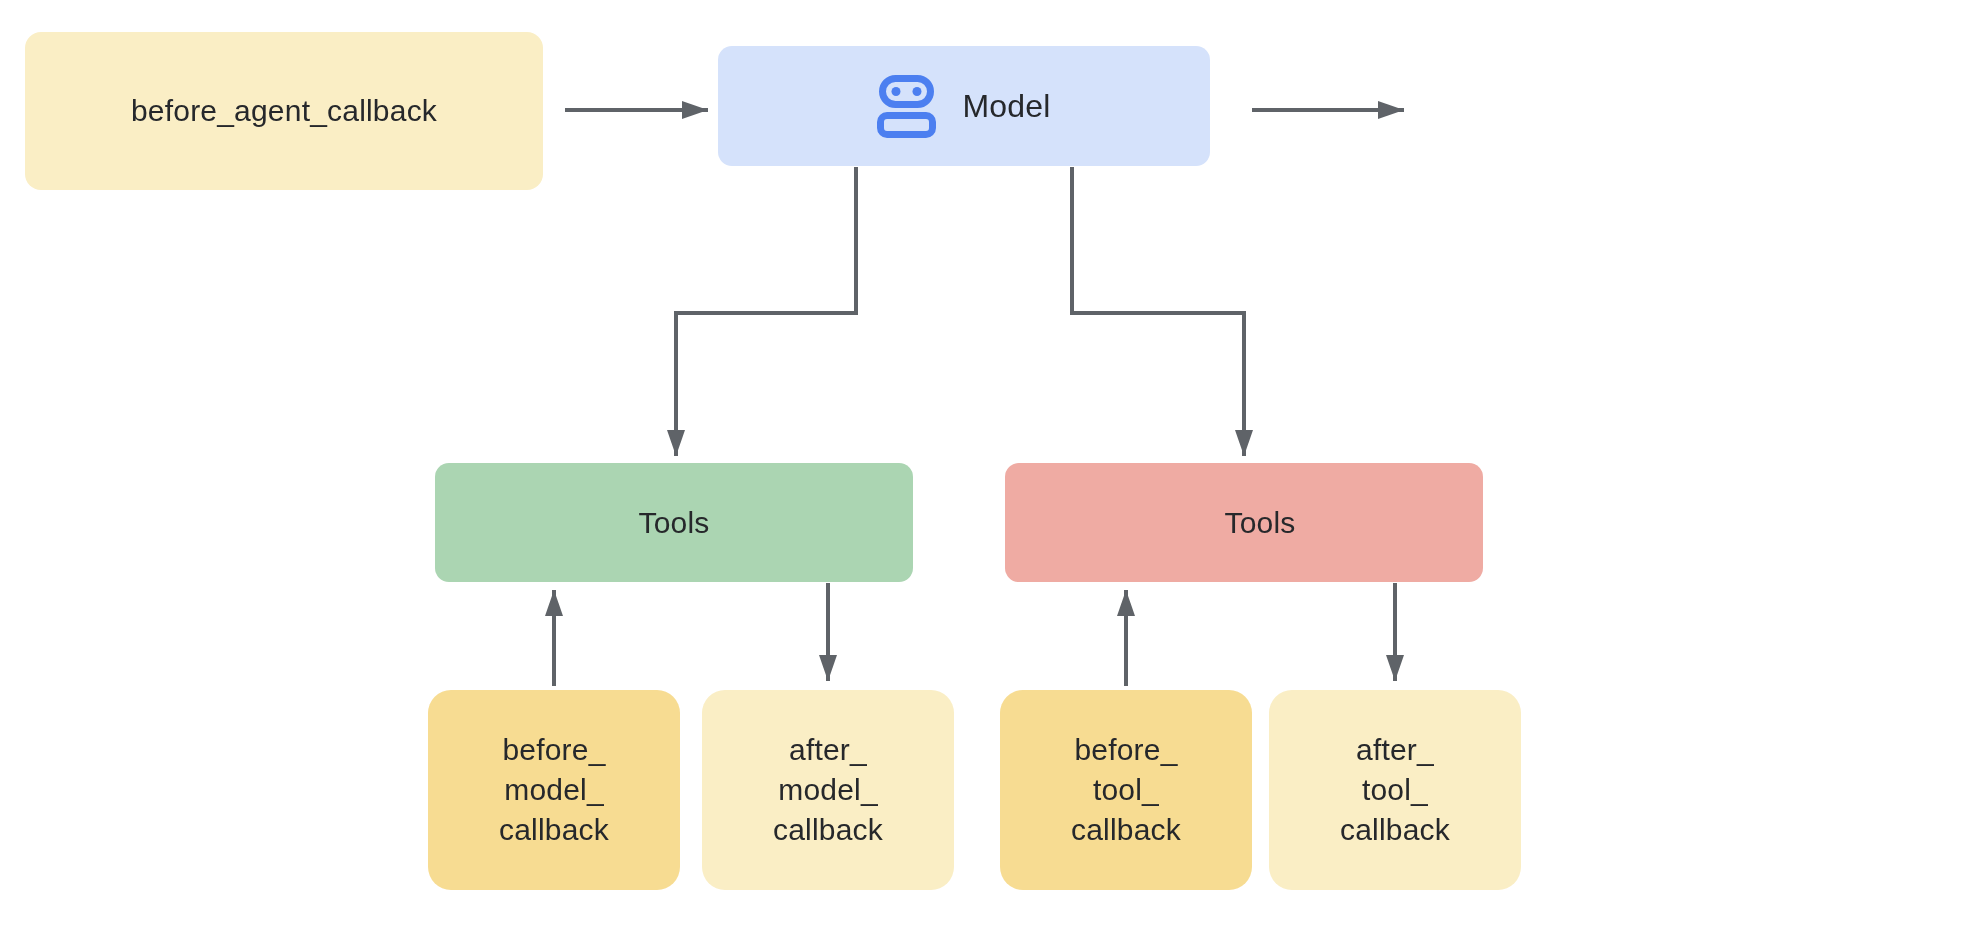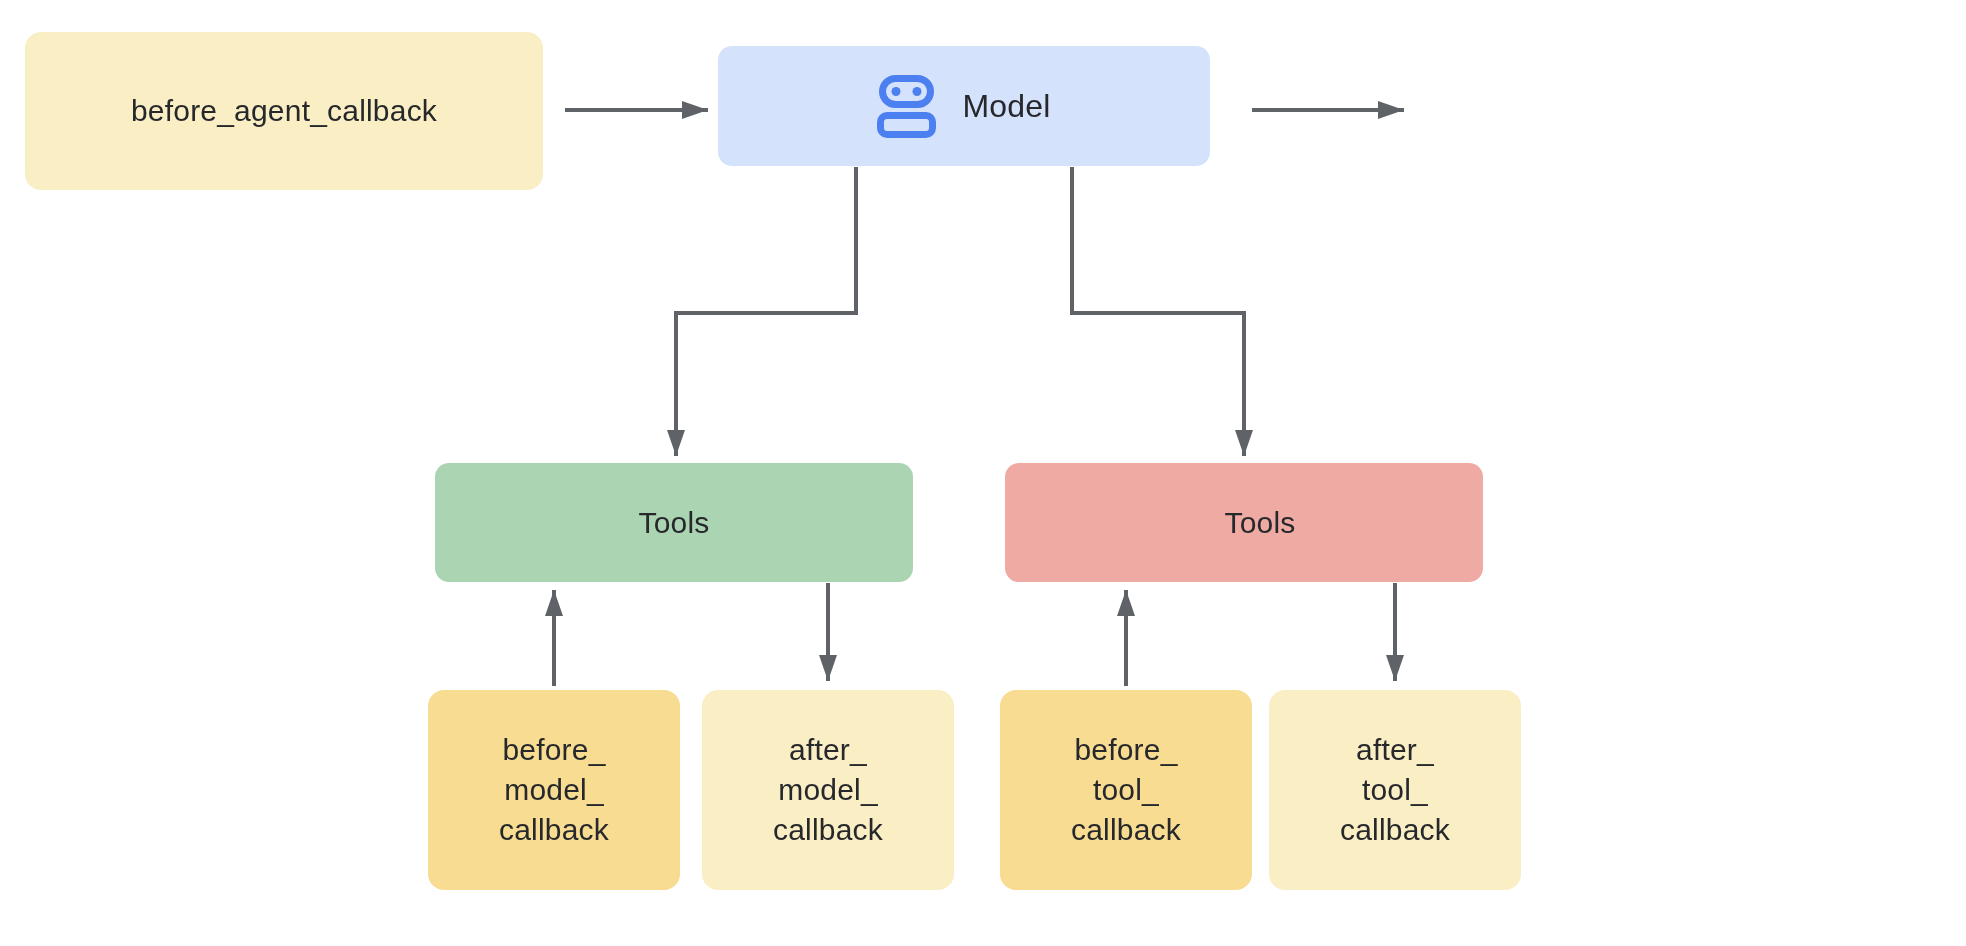--- a/index.html
+++ b/index.html
@@ -57,21 +57,21 @@
   .node-green  { background: var(--box-green);  border-radius: 14px; }
   .node-salmon { background: var(--box-salmon); border-radius: 14px; padding-left: 32px; }
 
   .node-before-agent { left: 25px;  top: 32px; width: 518px; height: 158px; }
   .node-agent        { left: 718px; top: 46px; width: 492px; height: 120px; gap: 26px; font-size: 32px; }
   .node-after-agent  { left: 1415px; top: 32px; width: 518px; height: 158px; }
 
   .node-model { left: 435px;  top: 463px; width: 478px; height: 119px; }
   .node-tools { left: 1005px; top: 463px; width: 478px; height: 119px; }
 
-  .node-small { border-radius: 16px; line-height: 40px; }
+  .node-small { border-radius: 23px; line-height: 40px; }
   .node-before-model { left: 428px;  top: 690px; width: 252px; height: 200px; }
   .node-after-model  { left: 702px;  top: 690px; width: 252px; height: 200px; }
   .node-before-tool  { left: 1000px; top: 690px; width: 252px; height: 200px; }
   .node-after-tool   { left: 1269px; top: 690px; width: 252px; height: 200px; }
 
   .robot-icon {
     display: block;
     width: 59px;
     height: 63px;
     flex: 0 0 auto;

